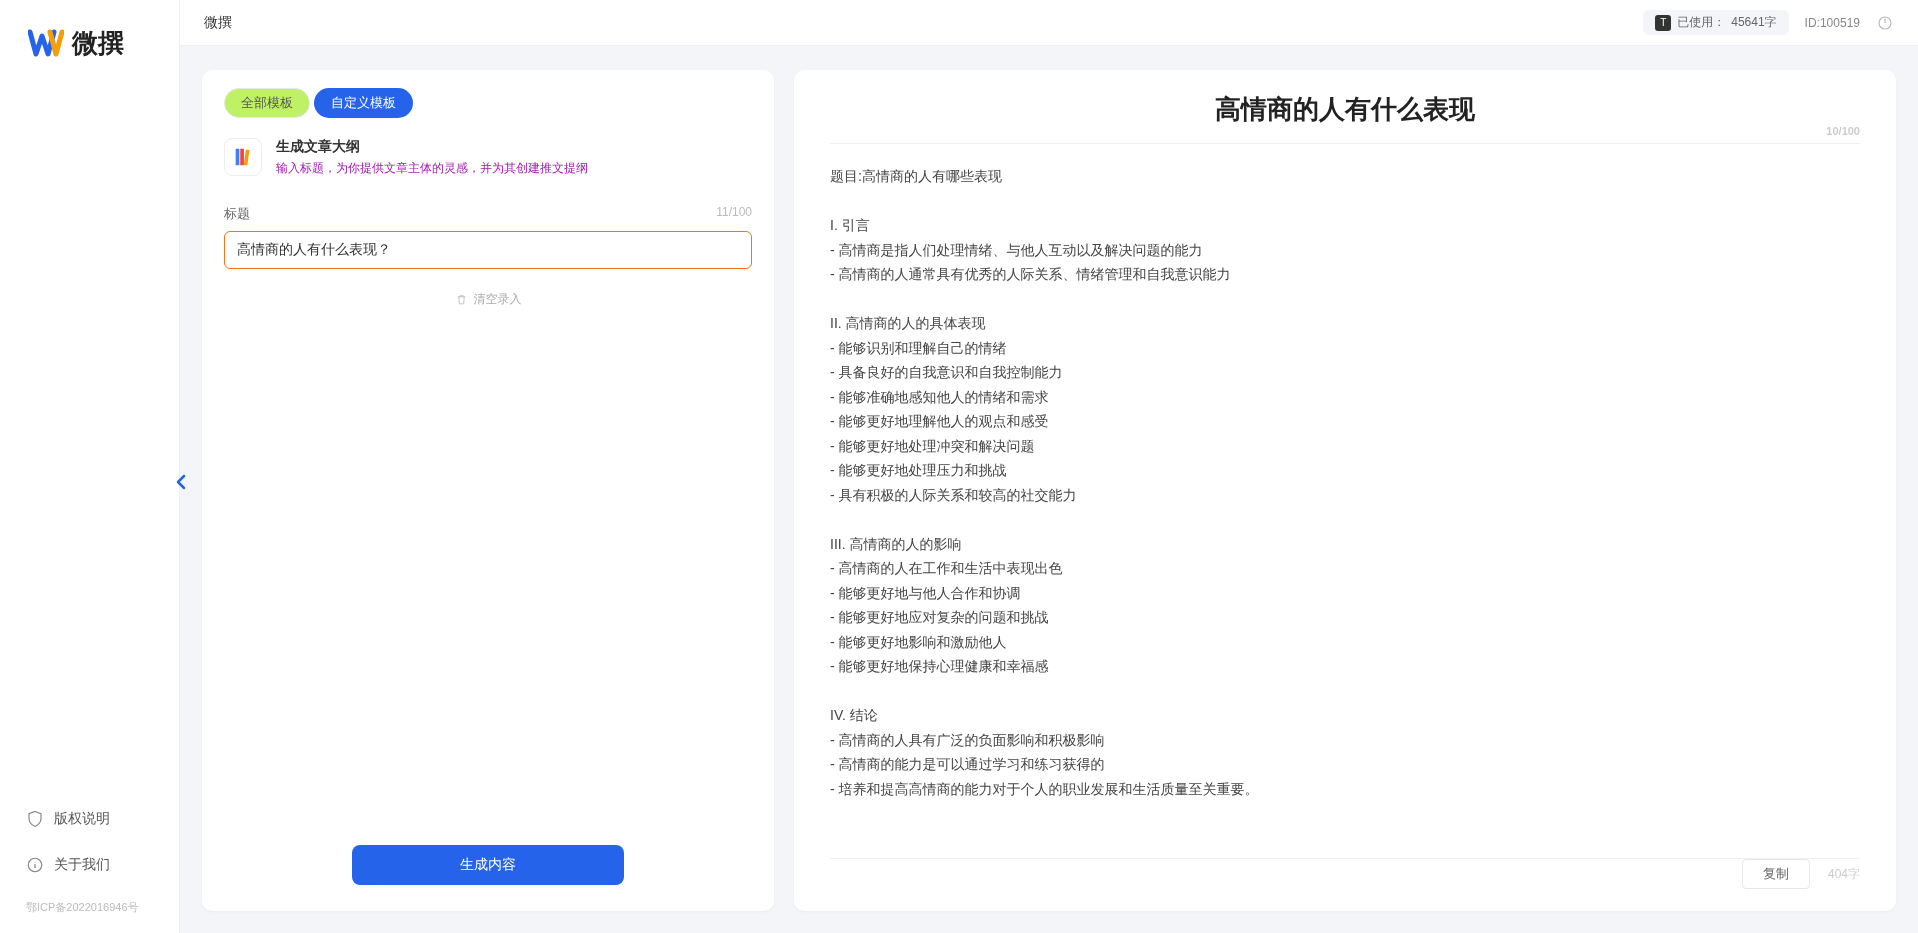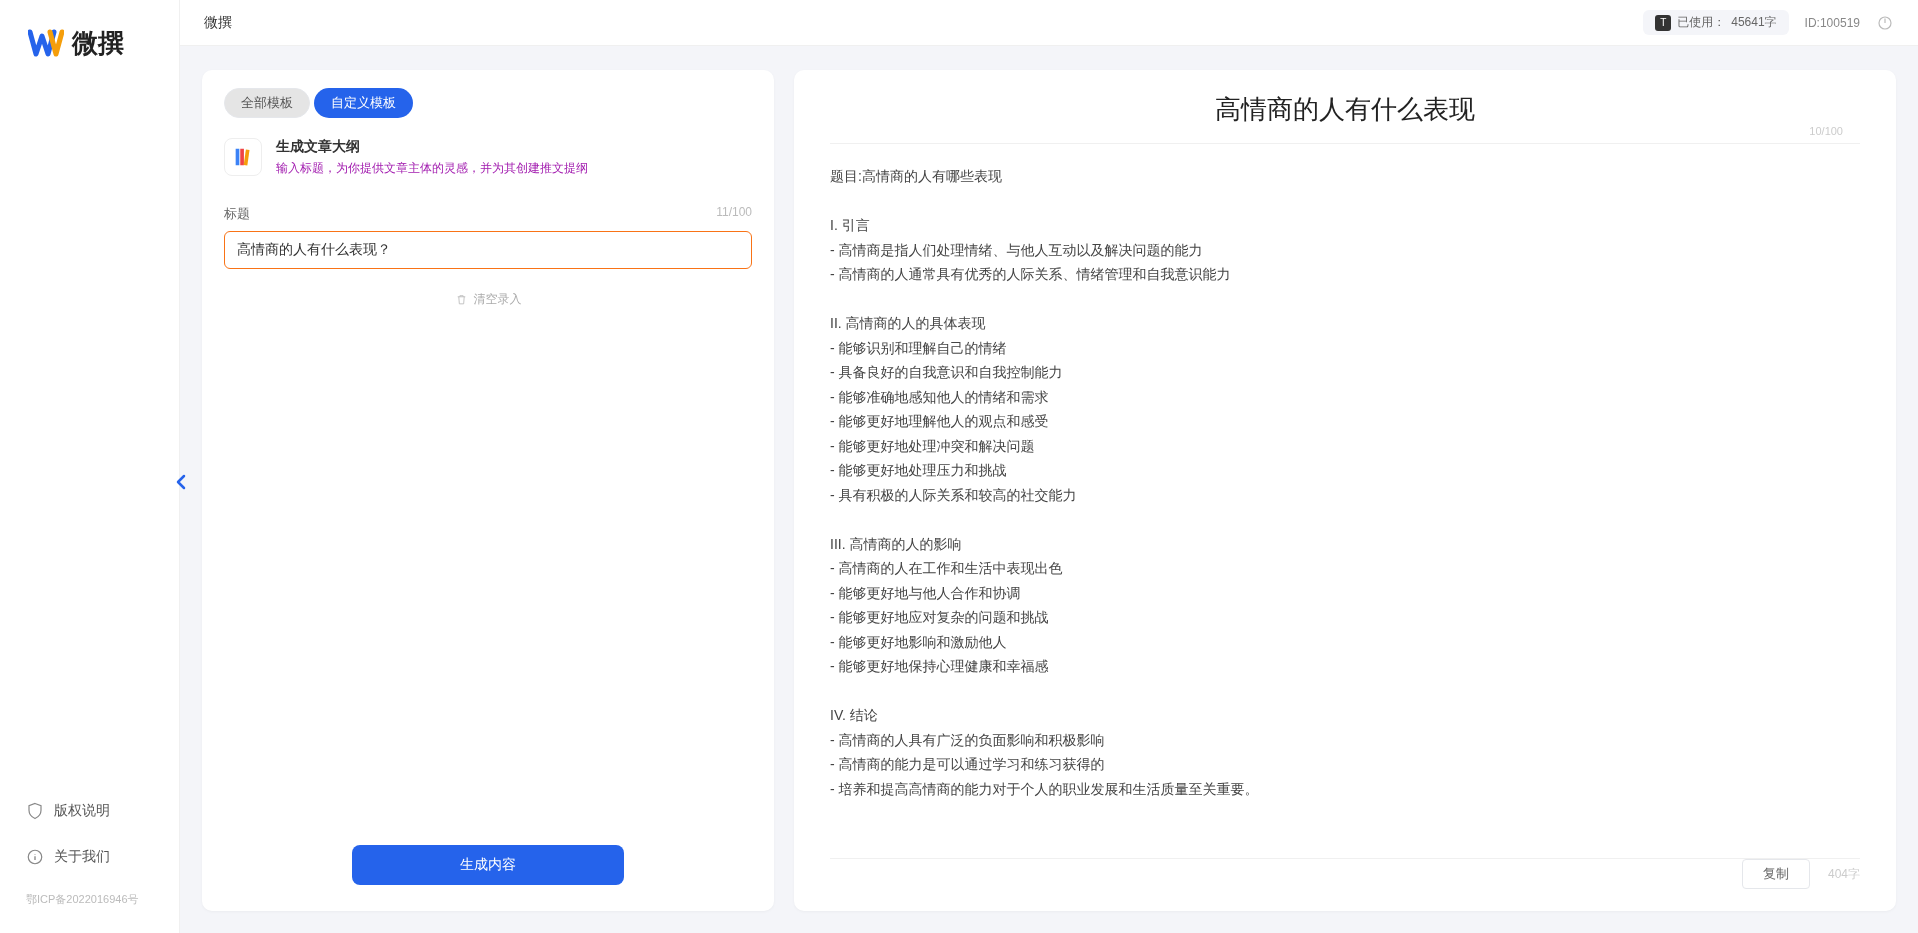--- a/index.html
+++ b/index.html
@@ -36,21 +36,21 @@
       gap: 10px;
       padding: 8px 26px;
       font-size: 14px;
       color: #555;
       cursor: pointer;
       margin-bottom: 12px;
     }
     .nav-item.active { color: #2563eb; }
     .nav-item svg { flex-shrink: 0; }
     .sidebar-spacer { flex: 1; }
-    .sidebar-bottom { padding-bottom: 20px; }
+    .sidebar-bottom { padding-bottom: 12px; }
     .icp { font-size: 11px; color: #bbb; padding: 6px 26px; }
     
     
     .collapse-handle {
       position: absolute;
       left: 172px;
       top: 470px;
       width: 18px;
       height: 24px;
       display: flex;
@@ -95,21 +95,21 @@
     }
     .panel-left { width: 572px; padding: 18px 22px; }
     .panel-right { flex: 1; padding: 22px 36px; }
     
     
     .tab-row { display: flex; gap: 4px; margin-bottom: 20px; }
     .tab-pill {
       padding: 5px 16px; border-radius: 16px; font-size: 13px;
       cursor: pointer; border: 1px solid transparent;
     }
-    .tab-pill.inactive { background: #e5e5e5; border-color: #e5e7eb; color: #555; }
+    .tab-pill.inactive { background: #bef264; border-color: #e5e7eb; color: #555; }
     .tab-pill.active { background: #2563eb; color: #fff; }
     
     .template-block { display: flex; gap: 14px; margin-bottom: 28px; align-items: flex-start; }
     .template-icon {
       width: 38px; height: 38px; border-radius: 8px;
       background: #fff; border: 1px solid #eee;
       display:flex; align-items:center; justify-content:center;
     }
     .template-info .template-title { font-size: 14px; font-weight: 600; margin-bottom: 4px; }
     .template-info .template-desc { font-size: 12px; color: #a21caf; }
@@ -130,26 +130,26 @@
       cursor: pointer;
     }
     .left-spacer { flex: 1; }
     .generate-btn {
       width: 272px; margin: 0 auto 8px; padding: 11px 0;
       background: #2563eb; color: #fff; border: none;
       border-radius: 8px; font-size: 14px; cursor: pointer;
     }
     
     
-    .output-head { position: relative; padding-bottom: 16px; border-bottom: 1px solid #f0f0f0; margin-bottom: 20px; }
+    .output-head { position: relative; padding-bottom: 16px; border-bottom: 1px solid #f0f0f0; margin-bottom: 20px; font-weight: bold; }
     .output-title {
       font-family: "SimSun", serif; font-size: 26px; text-align: center; color: #222;
     }
     .output-meta {
-      position: absolute; right: 17px; bottom: 6px;
+      position: absolute; right: 0; bottom: 6px;
       font-size: 11px; color: #ccc;
     }
     .output-body {
       flex: 1; font-size: 14px; line-height: 1.75; color: #444;
       white-space: pre-wrap; overflow: auto;
     }
     .output-foot {
       display: flex; justify-content: flex-end; align-items: center;
       gap: 18px; padding-top: 0; border-top: 1px solid #f0f0f0; margin-top: 20px;
     }

